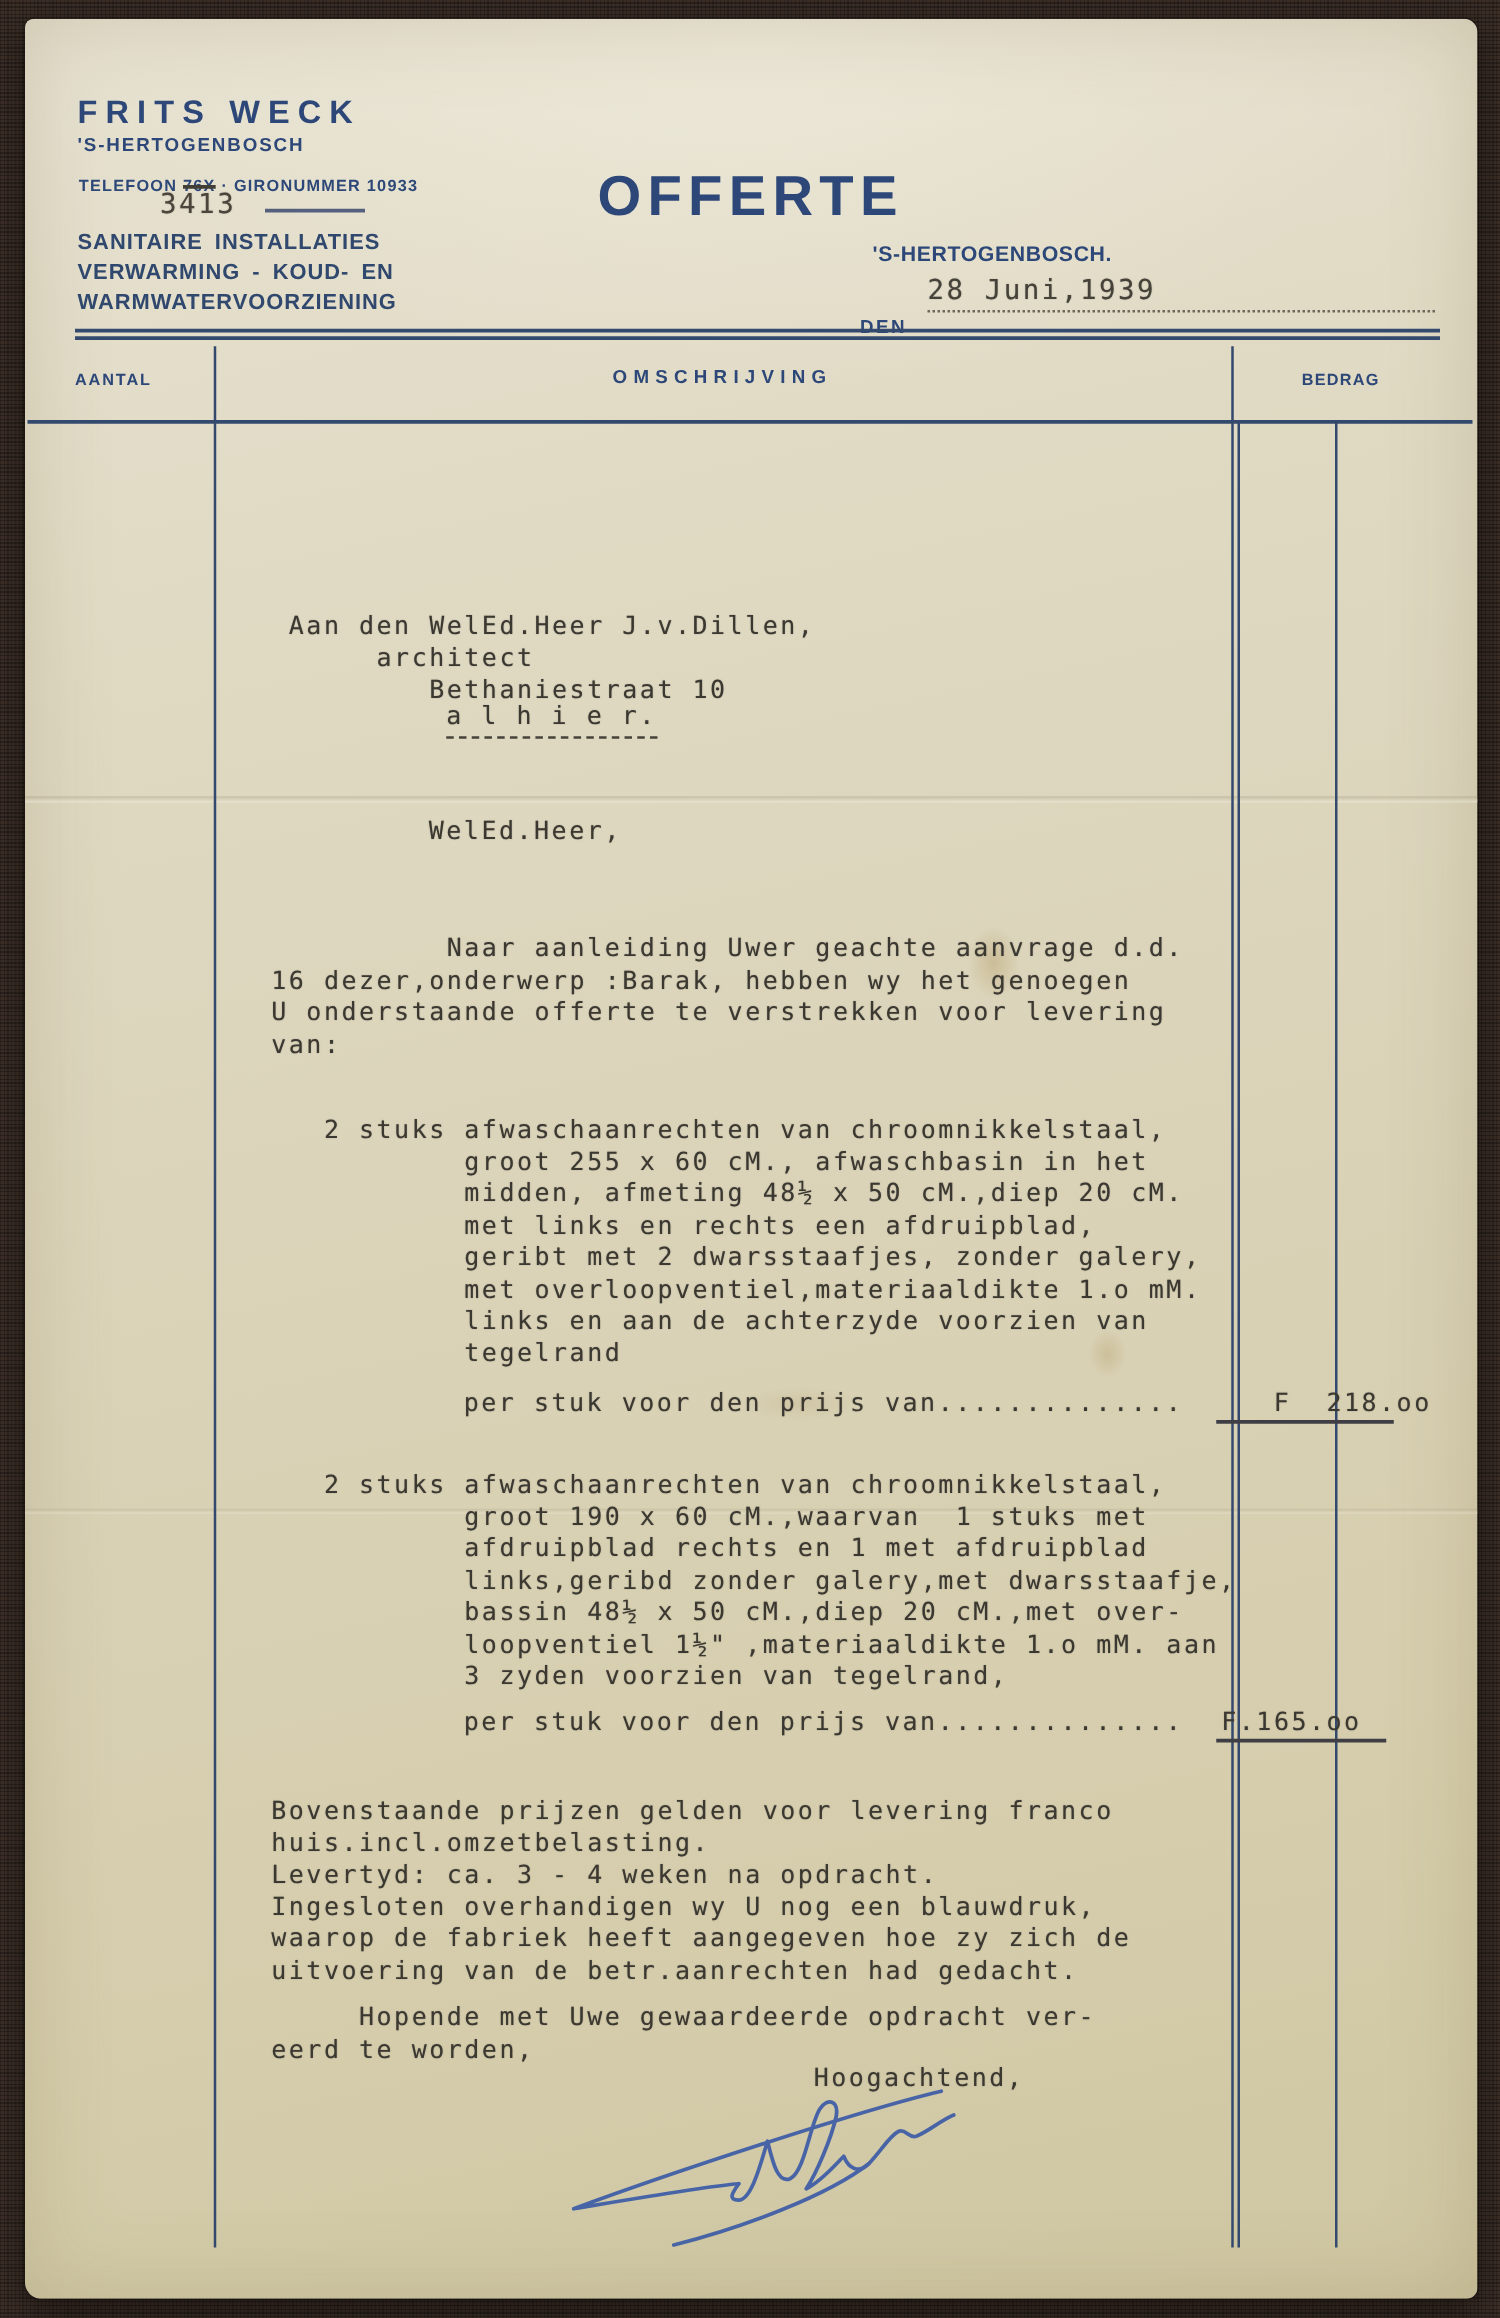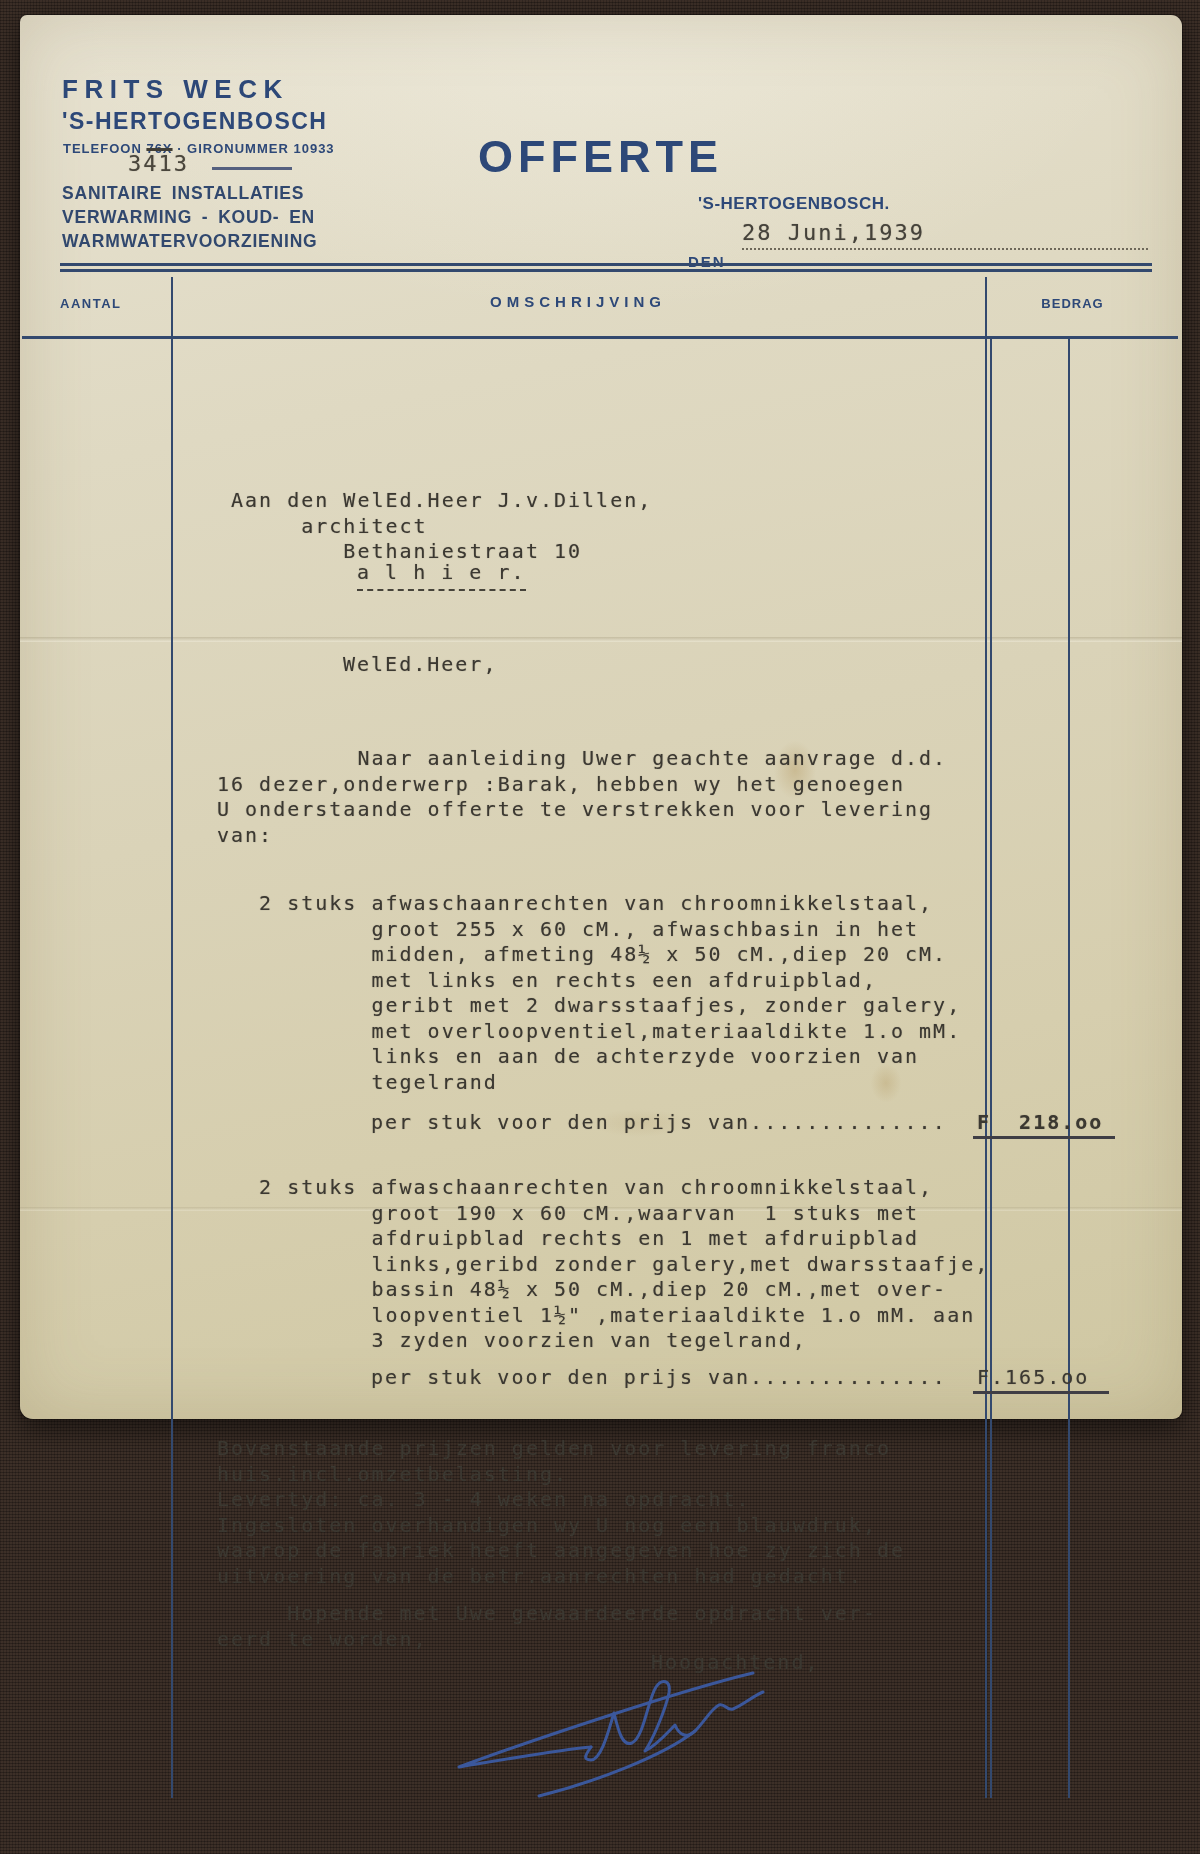--- a/index.html
+++ b/index.html
@@ -5,21 +5,21 @@
   html,body{margin:0;padding:0;}
   body{
     width:1200px;height:1854px;position:relative;overflow:hidden;
     background-color:#372b24;
     background-image:
       repeating-linear-gradient(0deg, rgba(0,0,0,0.22) 0 1px, rgba(90,70,58,0.10) 1px 3px),
       repeating-linear-gradient(90deg, rgba(0,0,0,0.18) 0 1px, rgba(80,62,50,0.08) 1px 3px);
     font-family:"Liberation Sans",sans-serif;
   }
   #paper{
-    position:absolute;left:20px;top:15px;width:1162px;height:1404px;
+    position:absolute;left:20px;top:15px;width:1162px;height:1824px;
     border-radius:7px 11px 9px 13px;
     background-image:
       radial-gradient(ellipse 30px 42px at 775px 755px, rgba(166,132,66,0.30), rgba(166,132,66,0) 70%),
       radial-gradient(ellipse 22px 28px at 866px 1068px, rgba(166,132,66,0.24), rgba(166,132,66,0) 70%),
       radial-gradient(ellipse 70px 20px at 620px 1108px, rgba(150,118,60,0.12), rgba(150,118,60,0) 70%),
       radial-gradient(ellipse 900px 500px at 50% 0%, rgba(250,248,238,0.35), rgba(250,248,238,0) 60%),
       linear-gradient(168deg,#e7e2d1 0%, #dfd9c2 28%, #dad3b8 52%, #d6ceae 74%, #cfc7a2 100%);
     box-shadow: 0 0 0 1px rgba(0,0,0,0.25), 0 8px 28px rgba(0,0,0,0.55), inset 0 0 70px rgba(125,105,62,0.22);
   }
   .abs{position:absolute;}
@@ -35,21 +35,21 @@
 </style>
 </head>
 <body>
 
 <div id="paper">
 
   <div class="crease" style="top:622px;height:5px;background:linear-gradient(to bottom, rgba(105,92,58,0.20), rgba(248,245,230,0.45));"></div>
   <div class="crease" style="top:1192px;height:4px;background:linear-gradient(to bottom, rgba(105,92,58,0.14), rgba(248,245,230,0.32));"></div>
 
   <div class="print" style="left:42px;top:59px;font-size:26px;font-weight:700;letter-spacing:6.5px;">FRITS WECK</div>
-  <div class="print" style="left:42px;top:93px;font-size:23px;font-weight:700;letter-spacing:1.5px;">'S-HERTOGENBOSCH</div>
+  <div class="print" style="left:42px;top:93px;font-size:15px;font-weight:700;letter-spacing:1.5px;">'S-HERTOGENBOSCH</div>
   <div class="print" style="left:43px;top:126px;font-size:13px;font-weight:700;letter-spacing:1px;">
     <span>TELEFOON</span>
     <span style="text-decoration:line-through;text-decoration-thickness:2.5px;text-decoration-color:#413e36;">76X</span>
     <span>· GIRONUMMER 10933</span>
   </div>
   <div class="tw" style="left:108px;top:136px;font-size:22px;color:#4a463c;">3413</div>
   <div class="abs" style="left:192px;top:152px;width:80px;height:3px;background:#55607f;"></div>
   <div class="print" style="left:42px;top:166px;font-size:17.5px;font-weight:700;letter-spacing:0.8px;word-spacing:4px;line-height:24px;white-space:pre;color:#31486e;">SANITAIRE INSTALLATIES
 VERWARMING - KOUD- EN
 WARMWATERVOORZIENING</div>
@@ -83,21 +83,21 @@
 
   <div class="tw" style="left:197px;top:876px;">   2 stuks afwaschaanrechten van chroomnikkelstaal,
            groot 255 x 60 cM., afwaschbasin in het
            midden, afmeting 48½ x 50 cM.,diep 20 cM.
            met links en rechts een afdruipblad,
            geribt met 2 dwarsstaafjes, zonder galery,
            met overloopventiel,materiaaldikte 1.o mM.
            links en aan de achterzyde voorzien van
            tegelrand</div>
   <div class="tw" style="left:351px;top:1095px;">per stuk voor den prijs van..............</div>
-  <div class="tw" style="left:957px;top:1095px;font-weight:bold;">F  218.oo</div>
+  <div class="tw" style="left:999px;top:1095px;">F  218.oo</div>
   <div class="abs" style="left:953px;top:1121px;width:142px;height:2.5px;background:#3f3e45;"></div>
 
   <div class="tw" style="left:197px;top:1160px;">   2 stuks afwaschaanrechten van chroomnikkelstaal,
            groot 190 x 60 cM.,waarvan  1 stuks met
            afdruipblad rechts en 1 met afdruipblad
            links,geribd zonder galery,met dwarsstaafje,
            bassin 48½ x 50 cM.,diep 20 cM.,met over-
            loopventiel 1½" ,materiaaldikte 1.o mM. aan
            3 zyden voorzien van tegelrand,</div>
   <div class="tw" style="left:351px;top:1350px;">per stuk voor den prijs van..............</div>

